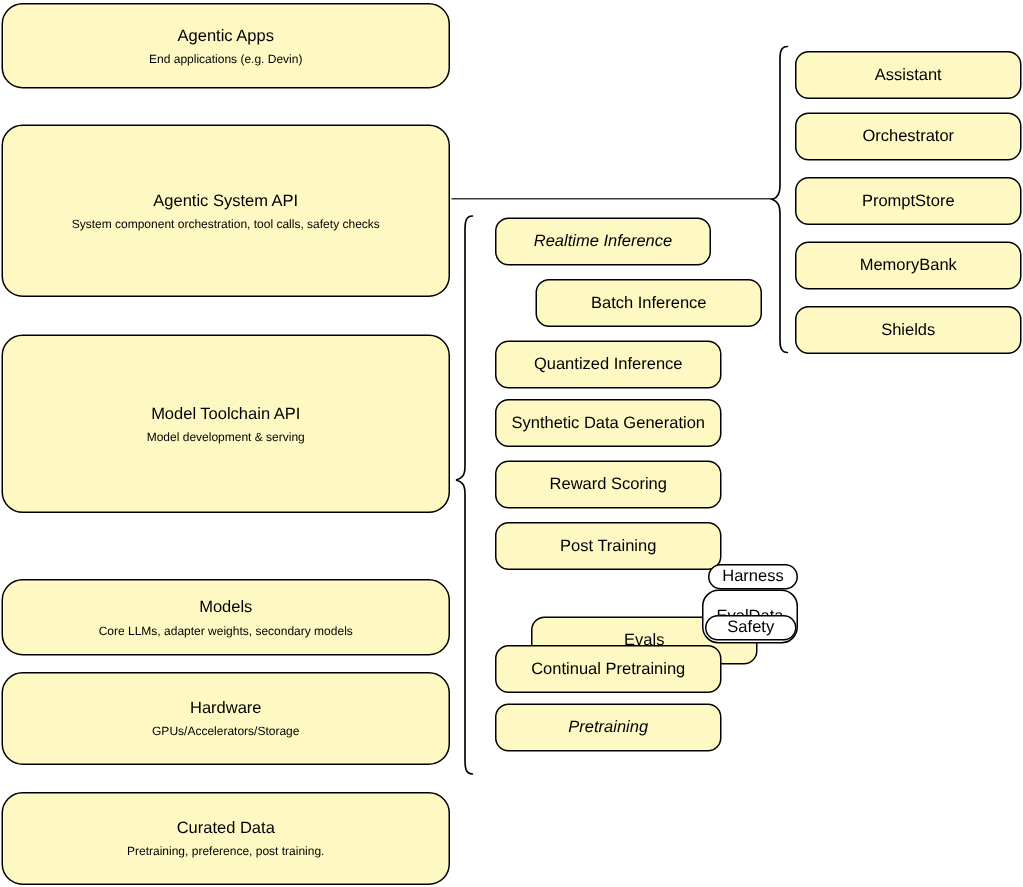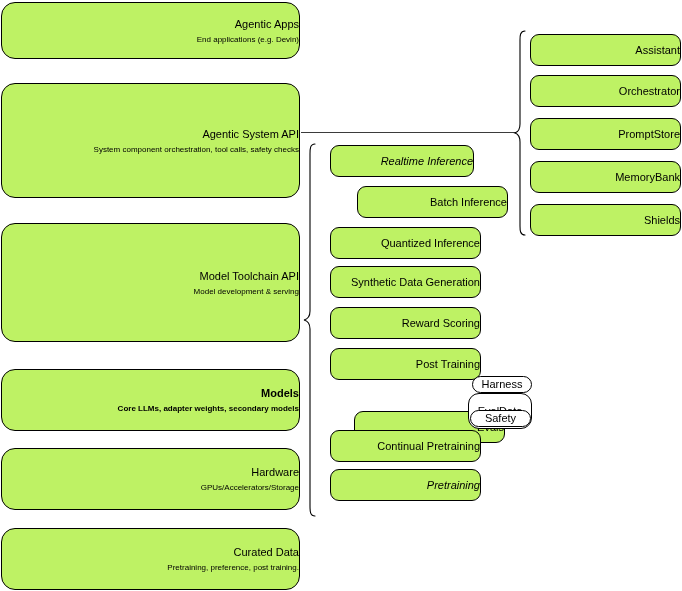--- a/index.html
+++ b/index.html
@@ -10,24 +10,24 @@
     color:#000000;
     overflow:hidden;
   }
   #stage{position:relative;width:682px;height:591px;}
 
   
   .box{
     position:absolute;
     box-sizing:border-box;
     border:1px solid #000000;
-    background:#bef264;
+    background:#fef9c3;
     display:flex;
     flex-direction:column;
-    align-items:flex-end;
+    align-items:center;
     justify-content:center;
     text-align:center;
   }
   .layer{border-radius:14px;}
   .layer .ttl{font-size:11px;line-height:14px;}
   .layer .sub{font-size:8px;line-height:11px;margin-top:3px;}
 
   .chip{
     border-radius:9px;
     font-size:11px;
@@ -70,21 +70,21 @@
   <div class="box layer" style="left:1px;top:83px;width:299px;height:115px;">
     <div class="ttl">Agentic System API</div>
     <div class="sub">System component orchestration, tool calls, safety checks</div>
   </div>
 
   <div class="box layer" style="left:1px;top:223px;width:299px;height:119px;">
     <div class="ttl">Model Toolchain API</div>
     <div class="sub">Model development &amp; serving</div>
   </div>
 
-  <div class="box layer" style="left:1px;top:369px;width:299px;height:62px;font-weight:bold;">
+  <div class="box layer" style="left:1px;top:386px;width:299px;height:51px;">
     <div class="ttl">Models</div>
     <div class="sub">Core LLMs, adapter weights, secondary models</div>
   </div>
 
   <div class="box layer" style="left:1px;top:448px;width:299px;height:62px;">
     <div class="ttl">Hardware</div>
     <div class="sub">GPUs/Accelerators/Storage</div>
   </div>
 
   <div class="box layer" style="left:1px;top:528px;width:299px;height:62px;">

